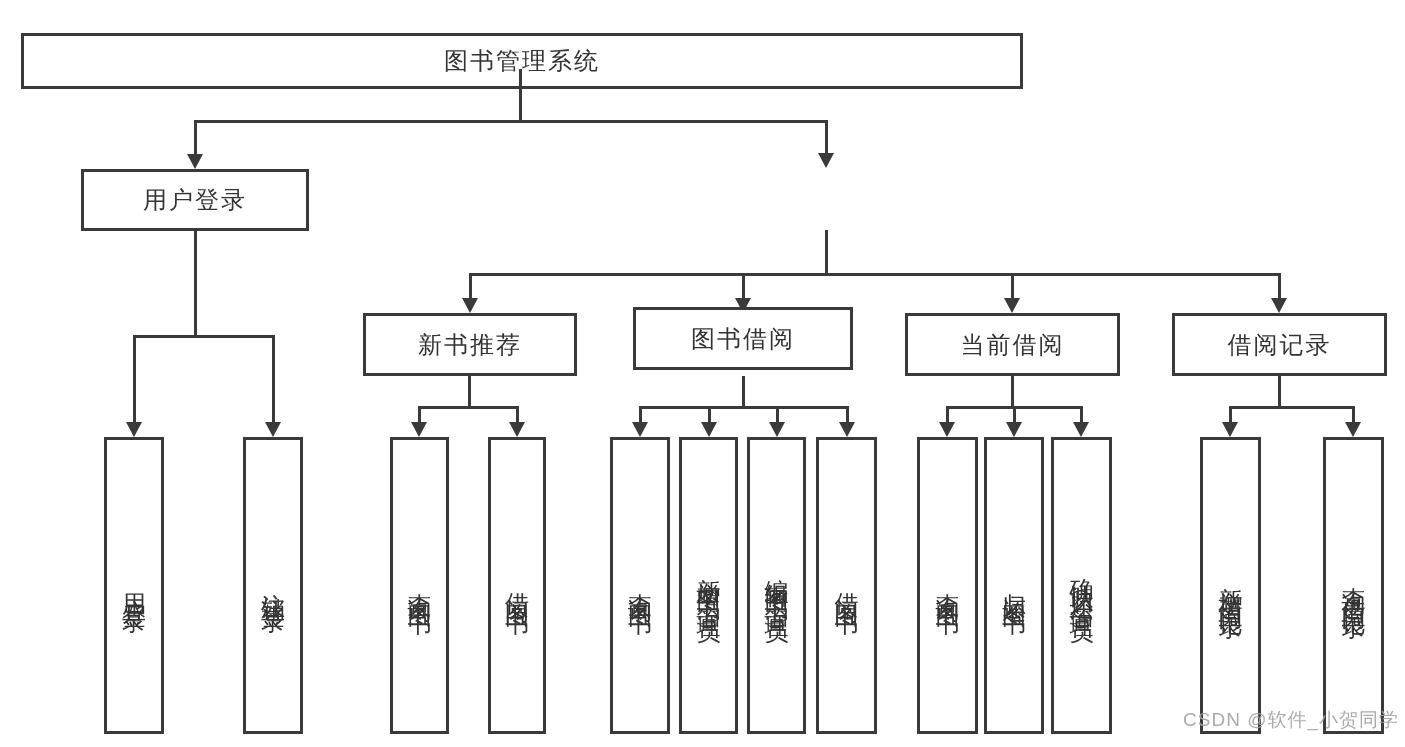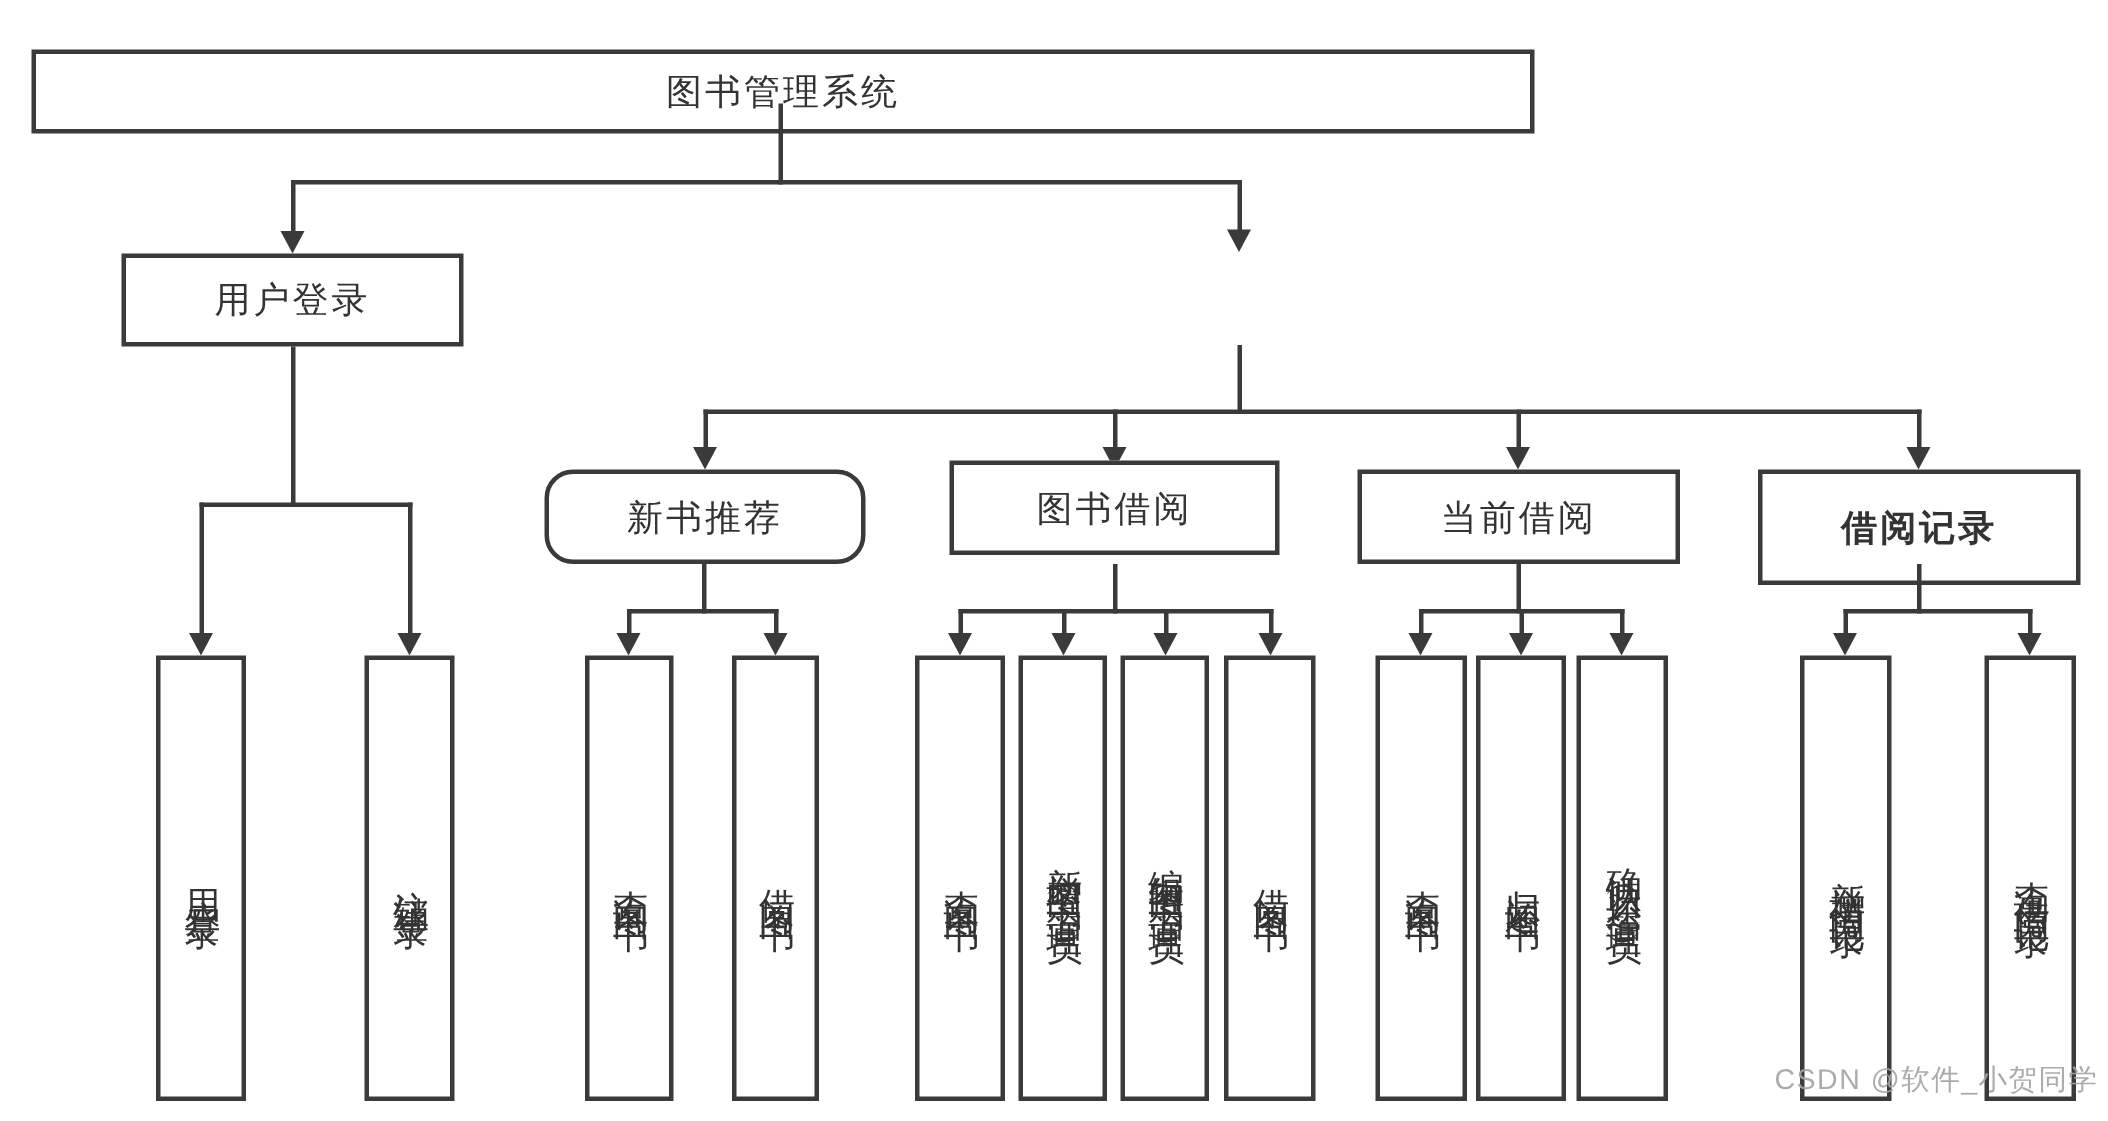--- a/index.html
+++ b/index.html
@@ -84,30 +84,30 @@
   <div class="hline" style="left:469px; top:273px; width:812px;"></div>
   <div class="vline" style="left:469px; top:273px; height:27px;"></div>
   <div class="arrow" style="left:462px; top:298px;"></div>
   <div class="vline" style="left:742px; top:273px; height:27px;"></div>
   <div class="arrow" style="left:735px; top:298px;"></div>
   <div class="vline" style="left:1011px; top:273px; height:27px;"></div>
   <div class="arrow" style="left:1004px; top:298px;"></div>
   <div class="vline" style="left:1278px; top:273px; height:27px;"></div>
   <div class="arrow" style="left:1271px; top:298px;"></div>
 
-  <div class="box hbox" style="left:363px; top:313px; width:214px; height:63px;border-radius:19px;">
+  <div class="box hbox" style="left:363px; top:313px; width:214px; height:63px;">
     <span>新书推荐</span>
   </div>
   <div class="box hbox" style="left:633px; top:307px; width:220px; height:63px;">
     <span>图书借阅</span>
   </div>
   <div class="box hbox" style="left:905px; top:313px; width:215px; height:63px;">
     <span>当前借阅</span>
   </div>
-  <div class="box hbox" style="left:1172px; top:313px; width:215px; height:77px;font-weight:bold;">
+  <div class="box hbox" style="left:1172px; top:313px; width:215px; height:63px;">
     <span>借阅记录</span>
   </div>
 
   <div class="vline" style="left:468px; top:376px; height:33px;"></div>
   <div class="hline" style="left:418px; top:406px; width:101px;"></div>
   <div class="vline" style="left:418px; top:406px; height:18px;"></div>
   <div class="arrow" style="left:411px; top:422px;"></div>
   <div class="vline" style="left:516px; top:406px; height:18px;"></div>
   <div class="arrow" style="left:509px; top:422px;"></div>
 

